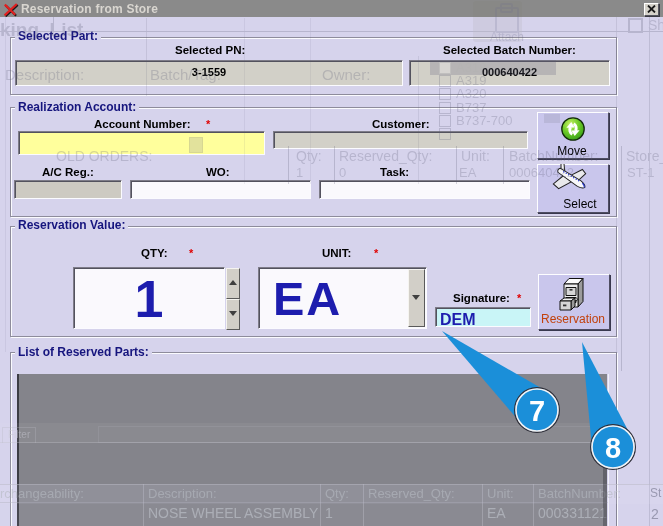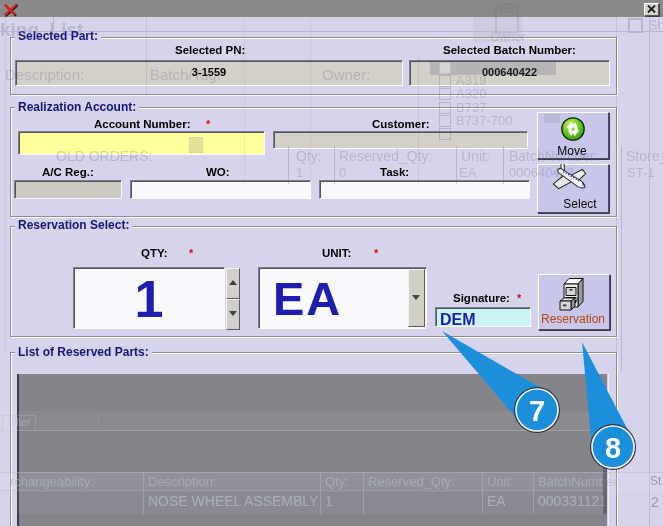--- a/index.html
+++ b/index.html
@@ -33,20 +33,21 @@
 #bgov .hl{position:absolute;height:1px;background:#5a5a74;}
 #botov{z-index:41;pointer-events:none;}
 </style></head><body>
 <div id="c">
 
 <div class="abs" id="tbar"></div>
 <svg class="abs" style="left:2px;top:2px;" width="17" height="15" viewBox="0 0 17 15">
   <path d="M2.8,2.6 L13.2,12.8 M14.8,2.0 L2.6,13.4" stroke="#1a1a1a" stroke-width="2.2" fill="none" transform="translate(0.9,0.9)"></path>
   <path d="M2.8,2.6 L13.2,12.8 M14.8,2.0 L2.6,13.4" stroke="#e02020" stroke-width="2.2" fill="none"></path>
 </svg>
+<div class="abs" id="ttext">Reservation from Store</div>
 <div class="abs" id="closeb"></div>
 <svg class="abs" style="left:647px;top:5px;" width="9" height="8" viewBox="0 0 9 8">
 <path d="M1,0.5 L8,7.5 M8,0.5 L1,7.5" stroke="#1a1a1a" stroke-width="1.8"></path>
     </svg>
 
 <div class="abs gb" style="left:10px;top:37px;width:605px;height:56px;"></div>
 <div class="abs glbl" style="left:15px;top:30px;">Selected Part:</div>
 <div class="abs blbl" style="left:175px;top:44px;">Selected PN:</div>
 <div class="abs blbl" style="left:443px;top:44px;">Selected Batch Number:</div>
 <div class="abs tb gray" style="left:15px;top:60px;width:386px;height:24px;"></div>
@@ -94,21 +95,21 @@
     <polygon points="12.5,16.8 8.5,29.5 15.5,30.5 22.5,17.6" fill="#e9e9ec" stroke="#222" stroke-width="1"></polygon>
     <polygon points="7,13 1,4 5.5,5.5 11,12.5" fill="#f2f2f4" stroke="#222" stroke-width="1"></polygon>
     <path d="M6,12.5 L30,11.8 Q36,12.6 36.8,15.2 Q36,17.8 30,18.4 L6,17.2 Q3.5,15 6,12.5 Z" fill="#f8f8fa" stroke="#222" stroke-width="1"></path>
     <path d="M32.5,12.9 Q35.8,13.8 36.3,15.6" stroke="#2233cc" stroke-width="1.4" fill="none"></path>
     <path d="M10,13.6 L29,12.9" stroke="#2233cc" stroke-width="1.3" stroke-dasharray="1.2 1.7" fill="none"></path>
   </g>
 </svg>
 <div class="abs" style="left:537px;top:197px;width:86px;text-align:center;font-size:12px;color:#000;">Select</div>
 
 <div class="abs gb" style="left:10px;top:226px;width:605px;height:109px;"></div>
-<div class="abs glbl" style="left:15px;top:219px;">Reservation Select:</div>
+<div class="abs glbl" style="left:15px;top:219px;">Reservation Value:</div>
 <div class="abs blbl" style="left:141px;top:247px;">QTY:</div>
 <div class="abs ast" style="left:189px;top:247px;">*</div>
 <div class="abs blbl" style="left:322px;top:247px;">UNIT:</div>
 <div class="abs ast" style="left:374px;top:247px;">*</div>
 
 <div class="abs tb white" style="left:73px;top:267px;width:150px;height:60px;"></div>
 <div class="abs bigv" style="left:73px;top:271px;width:152px;text-align:center;line-height:56px;font-size:52px;">1</div>
 <div class="sb" style="left:226px;top:268px;width:12px;height:29px;">
       <div class="tri-up" style="left:2px;top:11px;"></div>
     </div>
@@ -154,21 +155,21 @@
   <div class="t" style="left:0px;top:19px;font-weight:bold;font-size:19px;">king_List</div>
   <div class="vl" style="left:53px;top:17px;height:14px;"></div>
   <div class="hl" style="left:0px;top:31px;width:663px;"></div>
   <div class="t" style="left:5px;top:66px;font-size:15px;">Description:</div>
   <div class="t" style="left:150px;top:66px;font-size:15px;">Batch/Tag:</div>
   <div class="t" style="left:322px;top:66px;font-size:15px;">Owner:</div>
 
   <div style="position:absolute;left:473px;top:1px;width:49px;height:41px;background:rgba(120,120,90,0.35);border-radius:3px;"></div>
   <div style="position:absolute;left:495px;top:7px;width:20px;height:22px;border:2px solid #6a6a80;border-radius:2px;"></div>
   <div style="position:absolute;left:500px;top:3px;width:9px;height:6px;border:2px solid #6a6a80;border-radius:2px;"></div>
-  <div class="t" style="left:490px;top:30px;font-size:12px;">Owner</div>
+  <div class="t" style="left:490px;top:30px;font-size:12px;">Attach</div>
 
   <div style="position:absolute;left:628px;top:18px;width:11px;height:11px;border:2px solid #5a5a74;"></div>
   <div class="t" style="left:648px;top:17px;font-size:14px;">Sh</div>
 
   <div style="position:absolute;left:430px;top:60px;width:126px;height:15px;background:#60607a;"></div>
   <div style="position:absolute;left:439px;top:62px;width:10px;height:10px;border:1.5px solid #8a8aa0;background:#e8e8f4;"></div>
   <div class="t" style="left:456px;top:60px;font-size:13px;">A318</div>
   <div style="position:absolute;left:439px;top:75px;width:10px;height:10px;border:1.5px solid #5a5a74;"></div>
   <div class="t" style="left:456px;top:73px;font-size:13px;">A319</div>
   <div style="position:absolute;left:439px;top:88px;width:10px;height:10px;border:1.5px solid #5a5a74;"></div>
@@ -201,31 +202,31 @@
 
   <div class="vl" style="left:146px;top:18px;height:78px;opacity:.6;"></div>
   <div class="vl" style="left:5px;top:17px;height:335px;opacity:.4;"></div>
   <div class="vl" style="left:244px;top:18px;height:166px;opacity:.4;"></div>
   <div class="vl" style="left:310px;top:18px;height:166px;opacity:.4;"></div>
   <div class="vl" style="left:418px;top:56px;height:128px;opacity:.5;"></div>
   <div class="vl" style="left:616px;top:17px;height:509px;opacity:.6;"></div>
   <div class="vl" style="left:649px;top:17px;height:509px;opacity:.8;"></div>
 </div>
 
-<div class="abs" id="botov" style="left:0;top:408px;width:606px;height:106px;">
+<div class="abs" id="botov" style="left:0;top:420px;width:606px;height:106px;">
   <div style="position:absolute;left:0px;top:64px;width:663px;height:20px;background:rgba(235,235,245,0.13);"></div>
   <div style="position:absolute;left:0px;top:3px;width:607px;height:20px;background:rgba(235,235,245,0.06);"></div>
   <div style="position:absolute;left:0px;top:84px;width:607px;height:22px;background:rgba(225,225,240,0.07);"></div>
   <div style="position:absolute;left:2px;top:7px;width:32px;height:15px;border:1px solid #b8b8c4;border-bottom:none;opacity:.3;"></div>
   <div style="position:absolute;left:8px;top:9px;font-size:10px;color:#c8c8d2;opacity:.5;">Filter</div>
   <div style="position:absolute;left:98px;top:6px;width:508px;height:15px;border:1px solid #b0b0bc;opacity:.22;"></div>
   <div style="position:absolute;left:0px;top:22px;width:608px;height:1px;background:#c0c0cc;opacity:.35;"></div>
   <div style="position:absolute;left:0px;top:64px;width:663px;height:1px;background:#b8b8c4;opacity:.5;"></div>
   <div style="position:absolute;left:0px;top:82px;width:608px;height:1px;background:#b0b0bc;opacity:.4;"></div>
-  <div style="position:absolute;top:66px;left:0px;font-size:13px;color:#b6bac2;opacity:.6;padding-left:10px;">rchangeability:</div>
+  <div style="position:absolute;top:66px;left:0px;font-size:13px;color:#b6bac2;opacity:.6;">rchangeability:</div>
   <div style="position:absolute;top:66px;left:148px;font-size:13px;color:#b6bac2;opacity:.6;">Description:</div>
   <div style="position:absolute;top:66px;left:325px;font-size:13px;color:#b6bac2;opacity:.6;">Qty:</div>
   <div style="position:absolute;top:66px;left:368px;font-size:13px;color:#b6bac2;opacity:.6;">Reserved_Qty:</div>
   <div style="position:absolute;top:66px;left:487px;font-size:13px;color:#b6bac2;opacity:.6;">Unit:</div>
   <div style="position:absolute;top:66px;left:538px;font-size:13px;color:#b6bac2;opacity:.6;">BatchNumber:</div>
   <div style="position:absolute;top:66px;left:650px;font-size:12px;color:#8a8aa2;opacity:.8;">St</div>
   <div style="position:absolute;top:86px;left:651px;font-size:14px;color:#8a8aa2;opacity:.8;">2</div>
   <div style="position:absolute;top:85px;left:148px;font-size:14px;color:#c2c6ce;opacity:.6;">NOSE WHEEL ASSEMBLY</div>
   <div style="position:absolute;top:85px;left:325px;font-size:14px;color:#c2c6ce;opacity:.6;">1</div>
   <div style="position:absolute;top:85px;left:487px;font-size:14px;color:#c2c6ce;opacity:.6;">EA</div>

